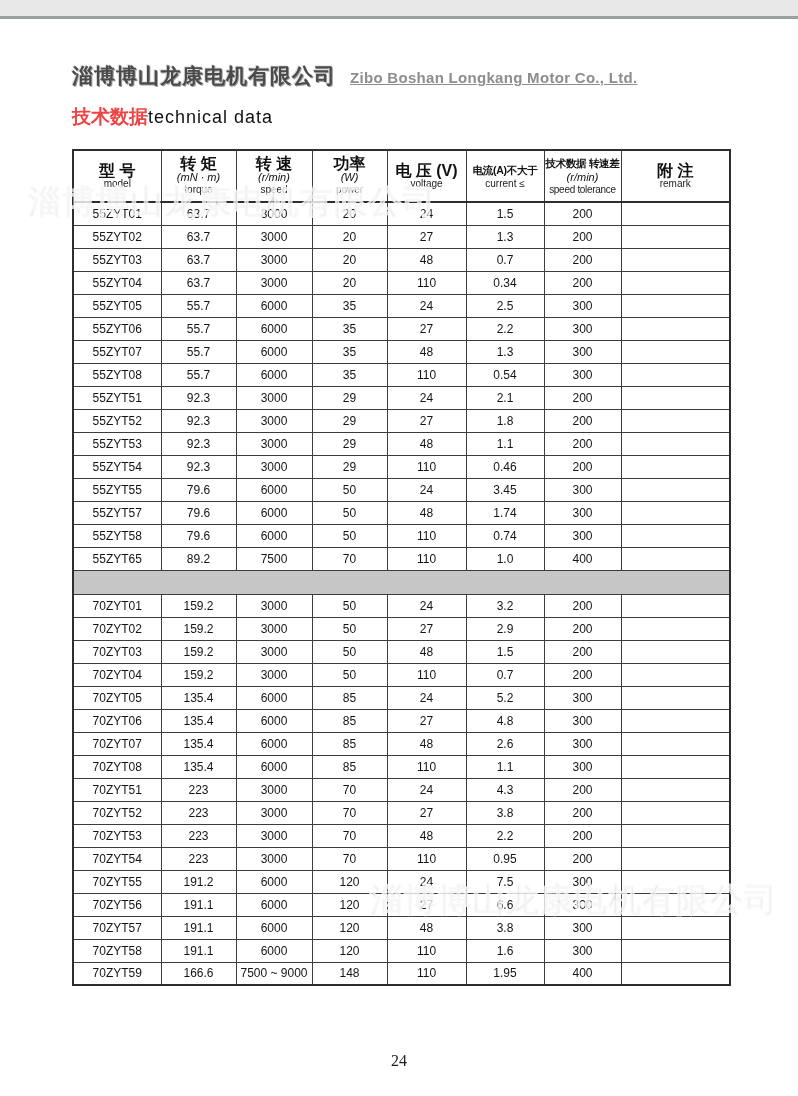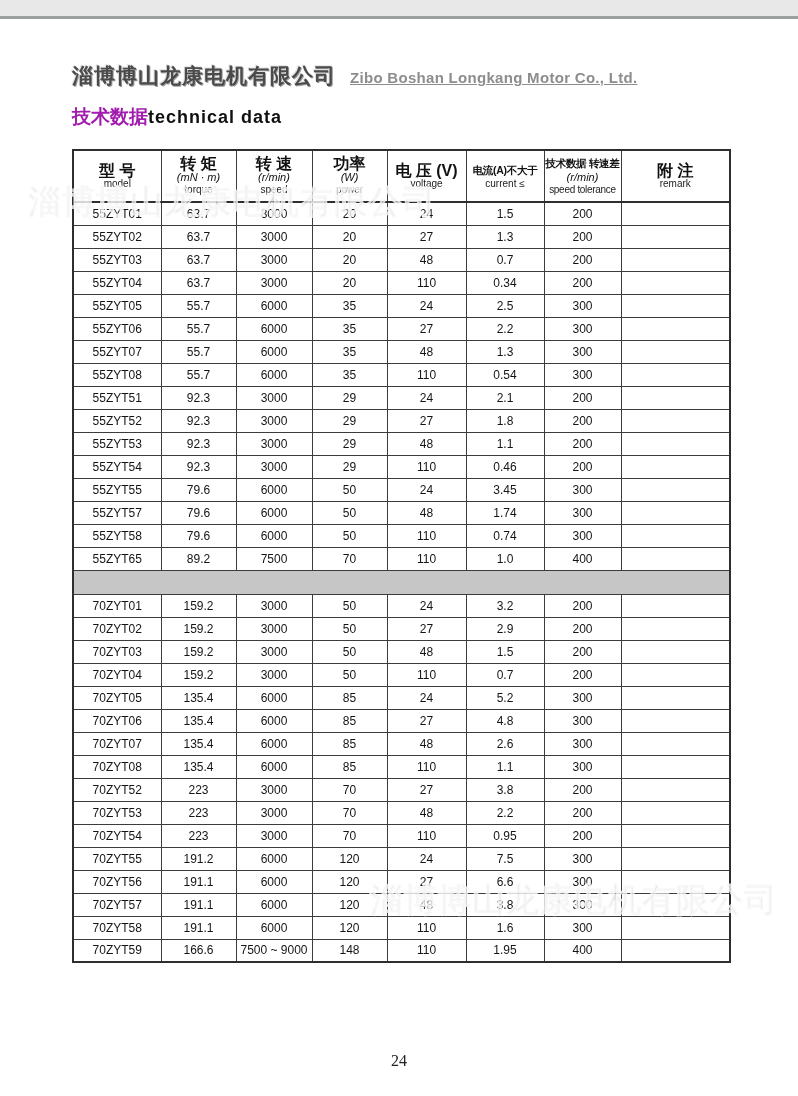--- a/index.html
+++ b/index.html
@@ -20,22 +20,22 @@
   .company-cn {
     font-size:21px; font-weight:bold; letter-spacing:1px; color:#4a4a4a;
     text-shadow:-1px -1px 0 #e2e2e2, 1px 1px 0 #9a9a9a;
   }
   .company-en {
     font-size:15px; font-weight:bold; color:#8d8d8d; letter-spacing:0.3px;text-decoration:underline;
   }
   .section-title {
     position:absolute; left:72px; top:88px; white-space:nowrap;
   }
-  .title-cn { font-size:19px; font-weight:bold; color:#a21caf; }
-  .title-en { font-size:18px; font-weight:bold; color:#111; letter-spacing:1px; }
+  .title-cn { font-size:19px; font-weight:bold; color:#ef4444; }
+  .title-en { font-size:18px; font-weight:normal; color:#111; letter-spacing:1px; }
 
   .table-wrap { position:absolute; left:72px; top:133px; width:657px; }
   table.spec {
     width:657px; border-collapse:collapse; table-layout:fixed;
     border:2px solid #2e2e2e;
   }
   table.spec th, table.spec td {
     border:1px solid #3c3c3c; text-align:center; vertical-align:middle;
     overflow:hidden;
   }
@@ -370,20 +370,30 @@
             <td>70ZYT08</td>
             <td>135.4</td>
             <td>6000</td>
             <td>85</td>
             <td>110</td>
             <td>1.1</td>
             <td>300</td>
             <td></td>
           </tr>
           <tr>
+            <td>70ZYT51</td>
+            <td>223</td>
+            <td>3000</td>
+            <td>70</td>
+            <td>24</td>
+            <td>4.3</td>
+            <td>200</td>
+            <td></td>
+          </tr>
+          <tr>
             <td>70ZYT52</td>
             <td>223</td>
             <td>3000</td>
             <td>70</td>
             <td>27</td>
             <td>3.8</td>
             <td>200</td>
             <td></td>
           </tr>
           <tr>

